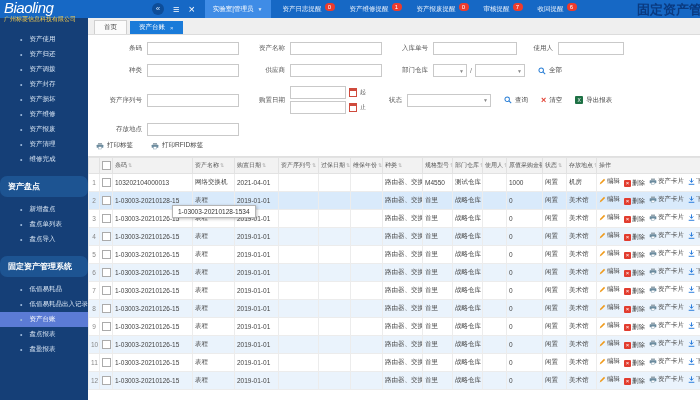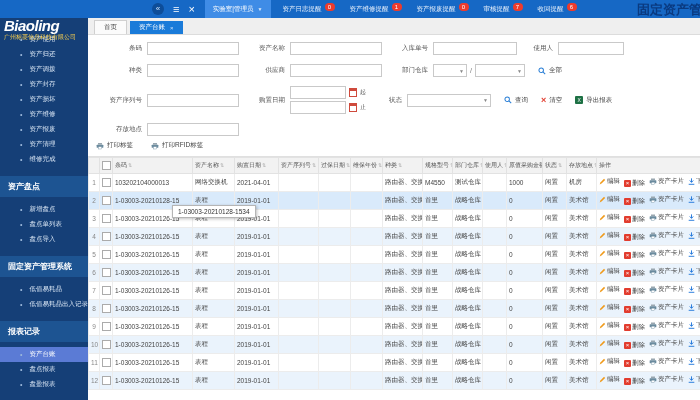--- a/index.html
+++ b/index.html
@@ -2,40 +2,40 @@
 <html><head>
 <meta charset="utf-8">
 <style>
   html,body{margin:0;padding:0;background:#888;}
   #app{position:relative;width:700px;height:400px;overflow:hidden;background:#fff;
        font-family:"Liberation Sans",sans-serif;-webkit-font-smoothing:antialiased;}
   
   .topbar{position:absolute;left:0;top:0;width:700px;height:18px;background:#1668c5;
           display:flex;align-items:center;z-index:5;}
   .logoblock{position:absolute;left:4px;top:0;width:150px;z-index:7;line-height:1;}
-  .logotxt{font-size:15px;font-weight:bold;font-style:italic;color:#fff;letter-spacing:-0.5px;margin-top:18px;}
+  .logotxt{font-size:15px;font-weight:normal;font-style:italic;color:#fff;letter-spacing:-0.5px;}
   .companytxt{font-size:6px;color:#ffd24d;margin-top:1px;white-space:nowrap;}
   .circlebtn{margin-left:152px;width:12px;height:12px;border-radius:50%;background:#0d4d99;
              color:#cfe2f7;font-size:8px;line-height:12px;text-align:center;flex:0 0 auto;}
   .hamb,.closex{color:#fff;font-size:11px;margin-left:9px;line-height:18px;flex:0 0 auto;}
   .userbtn{margin-left:10px;height:18px;background:#3f8ce6;color:#fff;font-size:6.5px;
            display:flex;align-items:center;padding:0 8px;gap:4px;flex:0 0 auto;}
   .userbtn .caret{font-size:5px;color:#d7e8fb;}
   .tbtabs{display:flex;align-items:center;margin-left:12px;gap:15px;}
   .tbtab{color:#e8f1fc;font-size:6.5px;display:flex;align-items:center;white-space:nowrap;}
   .badge{display:inline-block;min-width:8px;height:8px;border-radius:5px;background:#ee3b2c;
          color:#fff;font-size:6px;line-height:8px;text-align:center;margin-left:3px;
          position:relative;top:-2px;padding:0 1px;}
   .systitle{position:absolute;left:637px;top:1px;font-size:13px;font-weight:bold;
             color:#0a3a80;white-space:nowrap;z-index:6;}
   
   .sidebar{position:absolute;left:0;top:18px;width:88px;height:382px;background:#153f77;
            overflow:hidden;padding-top:14px;box-sizing:border-box;}
   .sgheader{background:#1d5492;color:#fff;font-size:8px;font-weight:bold;
-            padding:5px 0 5px 8px;margin:9px 0 5px 0;}
+            padding:5px 0 5px 8px;margin:9px 0 5px 0;border-radius:7px;}
   .sitem{display:flex;align-items:center;color:#d7e4f3;font-size:6.5px;height:15px;
          padding-left:20px;white-space:nowrap;cursor:pointer;}
   .sitem .bullet{margin-right:7px;font-size:7px;color:#9db9da;}
   .sitem.active{background:#5b7bd5;color:#fff;}
   
   .content{position:absolute;left:88px;top:18px;width:612px;height:382px;background:#fff;overflow:hidden;}
   .tabbar{height:16px;background:#efefef;border-bottom:1px solid #dcdcdc;display:flex;
           align-items:flex-end;padding-left:6px;gap:3px;}
   .tab{font-size:6.5px;padding:2px 9px;white-space:nowrap;}
   .tab.home{background:#fbfbfb;border:1px solid #d0d0d0;border-bottom:none;color:#444;}
@@ -177,21 +177,20 @@
       </div>
       <div class="sgheader">固定资产管理系统</div>
       <div class="sitem">
         <span class="bullet">•</span>
         <span>低值易耗品</span>
       </div>
       <div class="sitem">
         <span class="bullet">•</span>
         <span>低值易耗品出入记录</span>
       </div>
-      <div class="sgheader">报表记录</div>
       <div class="sitem active">
         <span class="bullet">•</span>
         <span>资产台账</span>
       </div>
       <div class="sitem">
         <span class="bullet">•</span>
         <span>盘点报表</span>
       </div>
       <div class="sitem">
         <span class="bullet">•</span>

